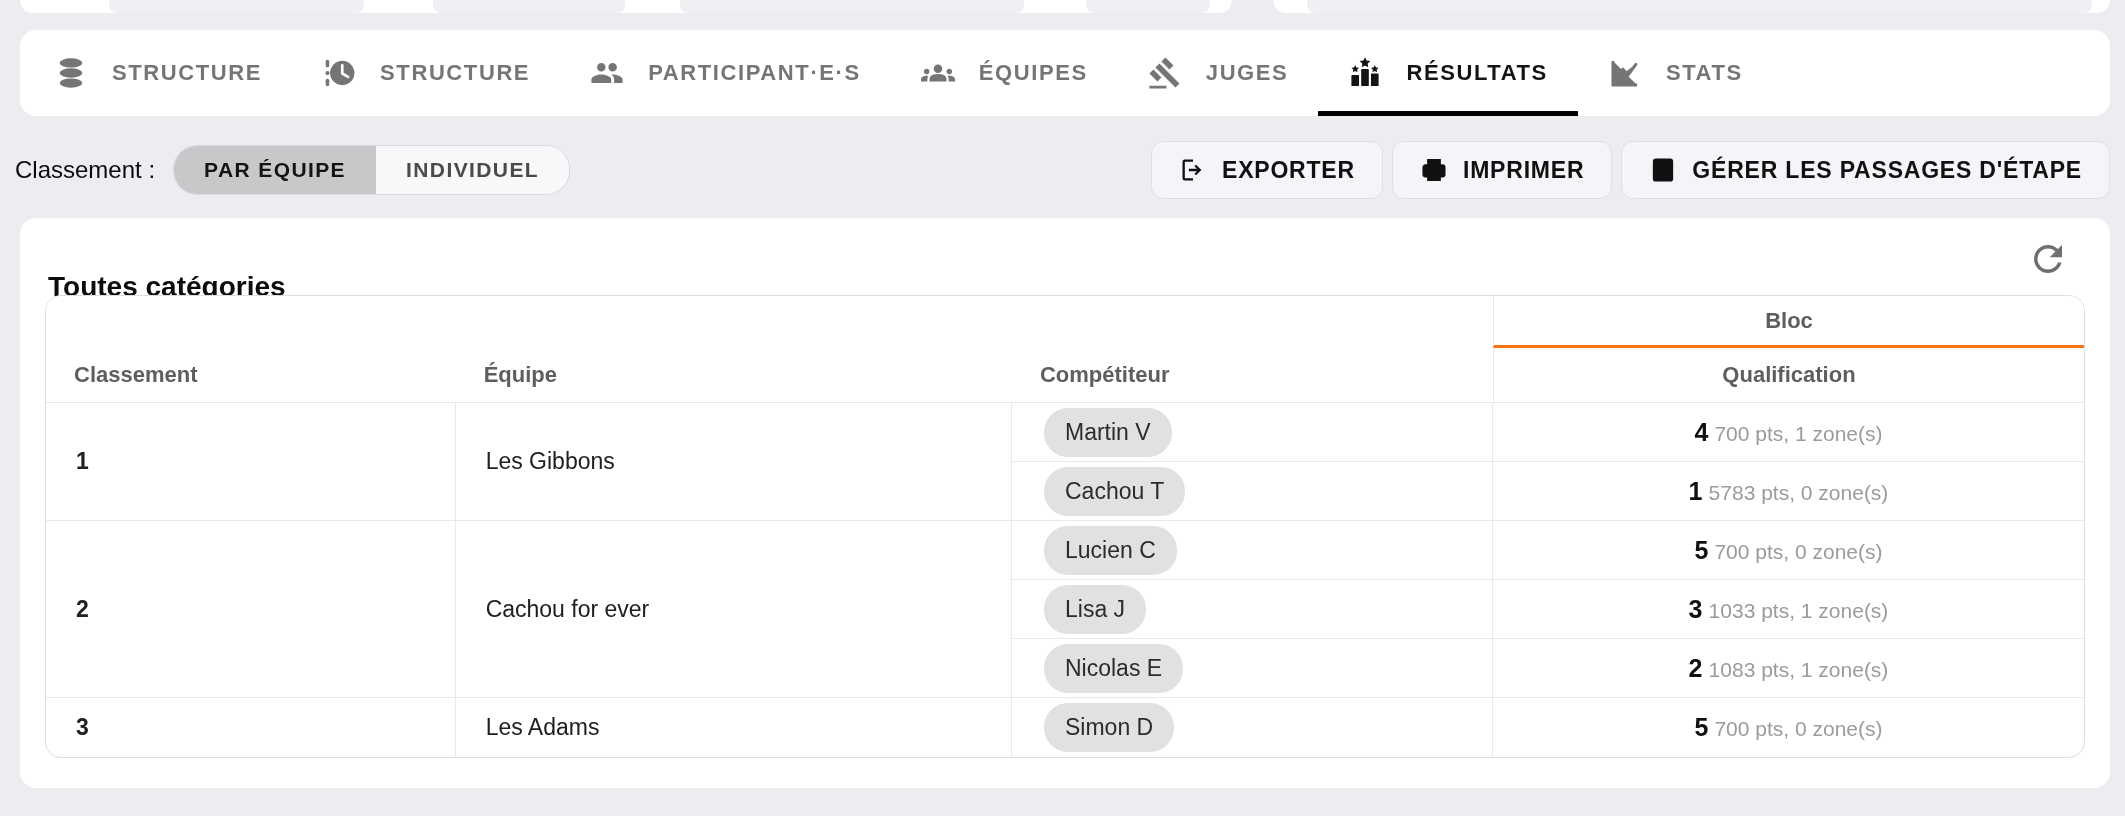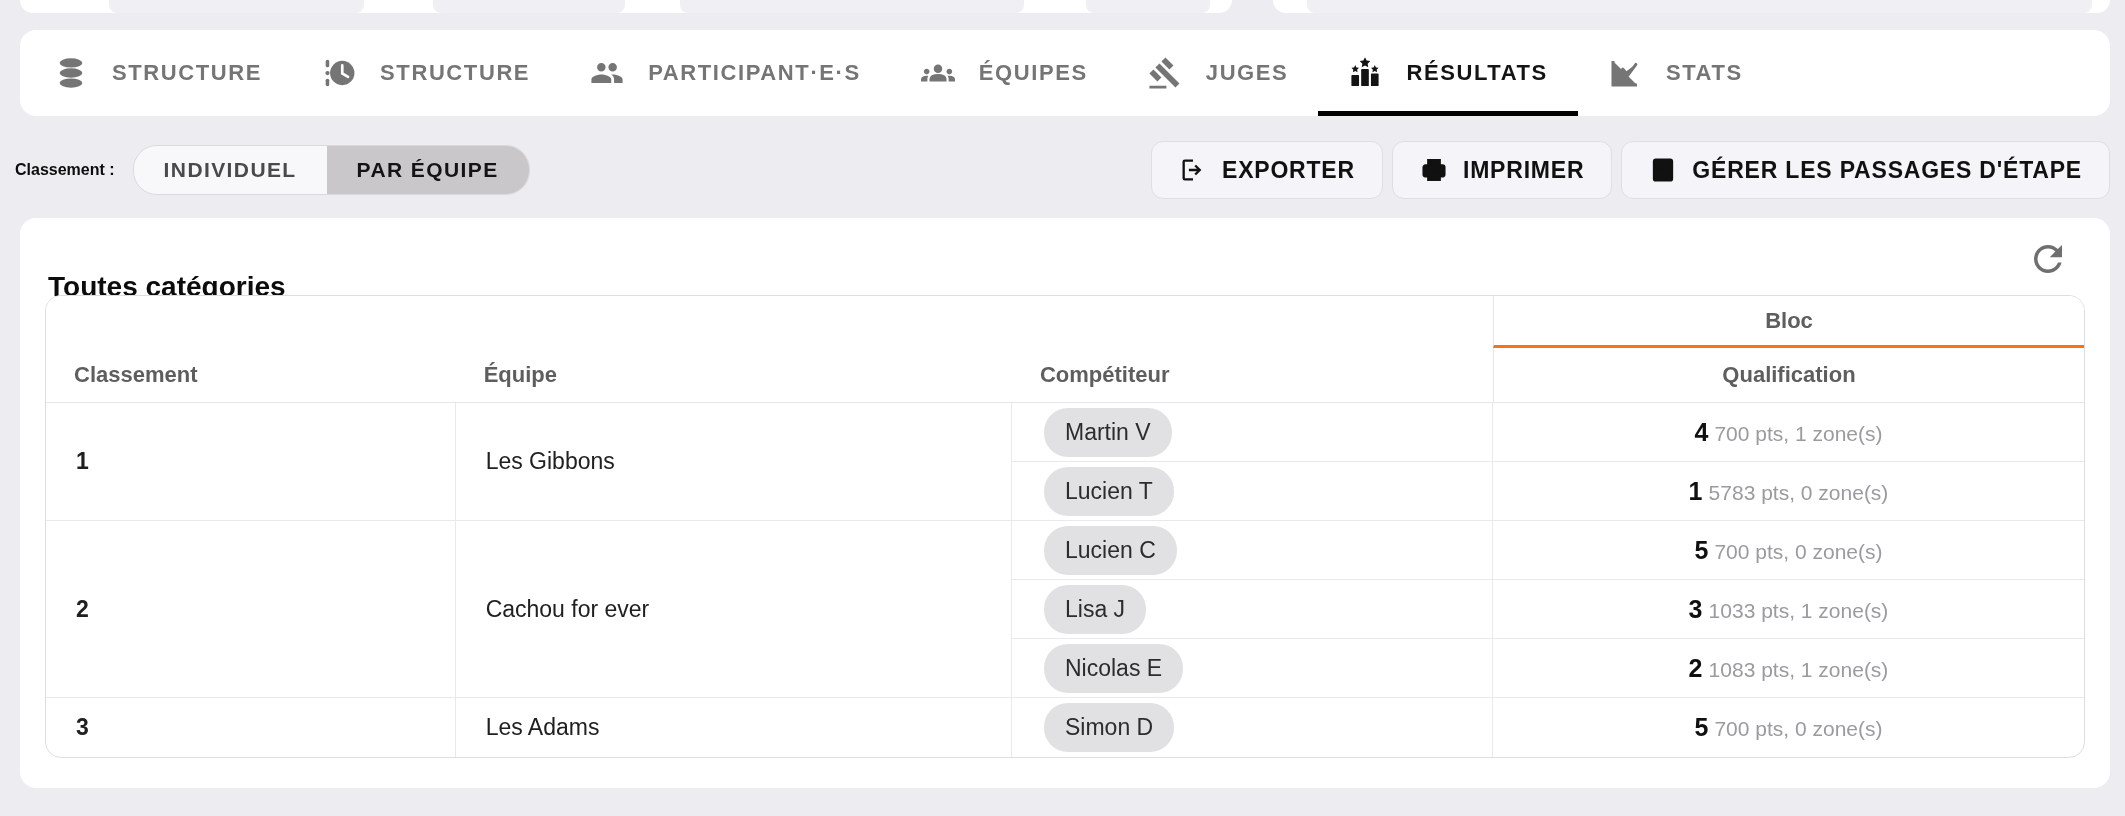--- a/index.html
+++ b/index.html
@@ -36,21 +36,21 @@
   .tab .indicator{display:none;}
   .tab.active .indicator{
     display:block;position:absolute;left:0;right:0;bottom:0;height:5px;background:#000;
   }
   
   .toolbar{
     position:absolute;left:15px;right:15px;top:138px;height:64px;
     display:flex;align-items:center;justify-content:space-between;
   }
   .toolbar-left{display:flex;align-items:center;gap:18px;}
-  .classement-label{font-size:16px;color:#0c0c0c;font-weight:bold;}
+  .classement-label{font-size:24px;color:#0c0c0c;}
   .toggle-group{display:flex;height:48px;border-radius:24px;overflow:hidden;border:1px solid #dbd9de;}
   .toggle-opt{
     display:flex;align-items:center;padding:0 30px;cursor:pointer;
     font-size:21px;font-weight:bold;letter-spacing:1.4px;color:#4a4a4a;
     background:#f8f7f9;
   }
   .toggle-opt.selected{background:#c9c7ca;color:#141414;}
   .toolbar-right{display:flex;align-items:center;gap:9px;}
   .action-btn{
     display:flex;align-items:center;gap:15px;height:58px;padding:0 27px;
@@ -184,25 +184,25 @@
       </span>
     <span>STATS</span>
 
   </div>
   </nav>
 
 <div class="toolbar">
   <div class="toolbar-left">
     <span class="classement-label">Classement :</span>
     <div class="toggle-group" id="toggle-group">
+        <div class="toggle-opt selected">
+    <span>PAR ÉQUIPE</span>
+  </div>
         <div class="toggle-opt">
     <span>INDIVIDUEL</span>
-  </div>
-        <div class="toggle-opt selected">
-    <span>PAR ÉQUIPE</span>
   </div>
       </div>
   </div>
   <div class="toolbar-right" id="action-buttons">
       <button class="action-btn">
     <span class="b-icon">
           <svg viewBox="0 0 24 24">
             <path d="M5 5h7V3H5a2 2 0 0 0-2 2v14a2 2 0 0 0 2 2h7v-2H5z"></path>
             <path d="M14.6 7.4l-1.4 1.4 2.2 2.2H8.5v2h6.9l-2.2 2.2 1.4 1.4 4.6-4.6z"></path>
           </svg>
@@ -268,21 +268,21 @@
             <td class="competitor">
       <span class="chip">Martin V</span>
     </td>
     <td class="qualif">
       <span class="score">4</span>
       <span class="detail"> 700 pts, 1 zone(s)</span>
     </td>
   </tr>
           <tr>
     <td class="competitor">
-      <span class="chip">Lucien T</span>
+      <span class="chip">Cachou T</span>
     </td>
     <td class="qualif">
       <span class="score">1</span>
       <span class="detail"> 5783 pts, 0 zone(s)</span>
     </td>
   </tr>
           <tr>
     <td class="rank" rowspan="3">2</td>
             <td class="team" rowspan="3">Cachou for ever</td>
             <td class="competitor">

